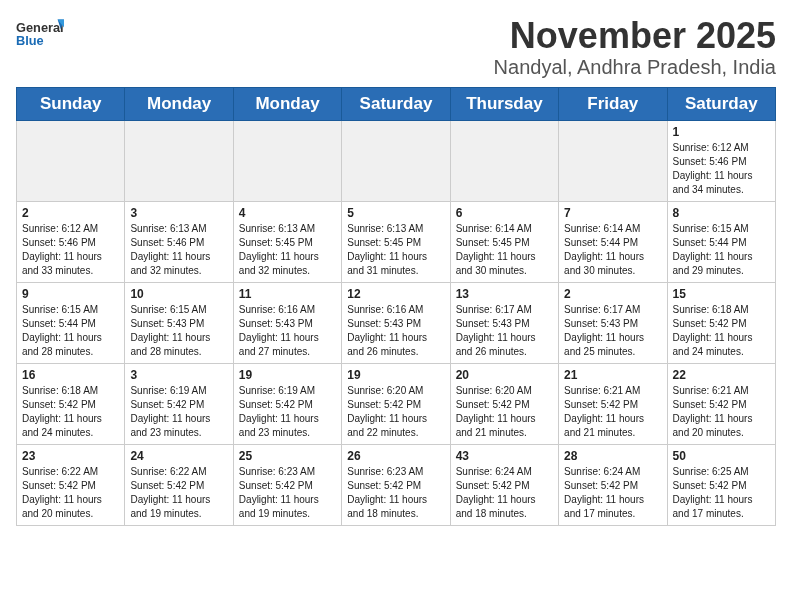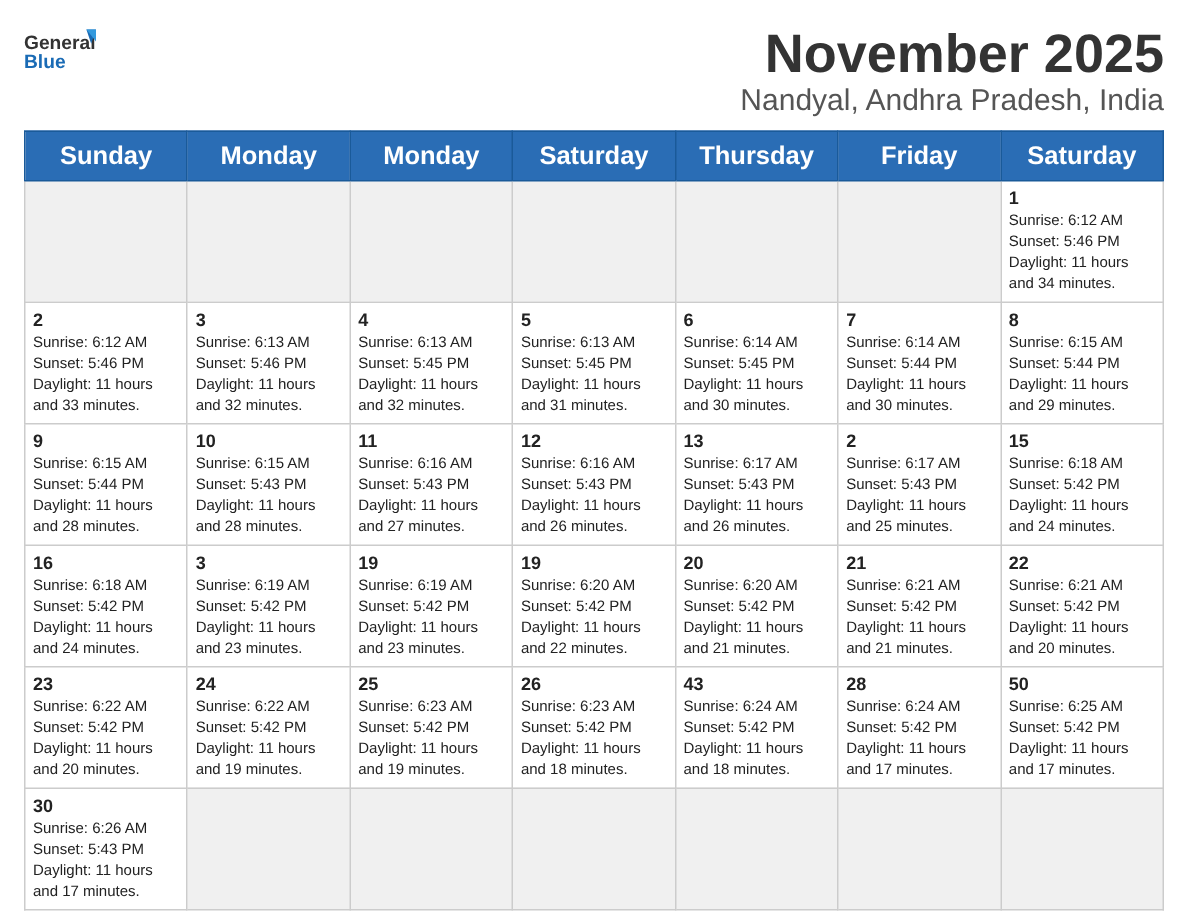--- a/index.html
+++ b/index.html
@@ -232,26 +232,14 @@
         </td>
         <td>
           <span class="day-num">28</span>
           <div class="cell-info">Sunrise: 6:24 AM<br>Sunset: 5:42 PM<br>Daylight: 11 hours and 17 minutes.</div>
         </td>
         <td>
           <span class="day-num">50</span>
           <div class="cell-info">Sunrise: 6:25 AM<br>Sunset: 5:42 PM<br>Daylight: 11 hours and 17 minutes.</div>
         </td>
       </tr>
-      <tr>
-        <td>
-          <span class="day-num">30</span>
-          <div class="cell-info">Sunrise: 6:26 AM<br>Sunset: 5:43 PM<br>Daylight: 11 hours and 17 minutes.</div>
-        </td>
-        <td class="empty"></td>
-        <td class="empty"></td>
-        <td class="empty"></td>
-        <td class="empty"></td>
-        <td class="empty"></td>
-        <td class="empty"></td>
-      </tr>
     </tbody>
 </table>
 
 </body></html>

